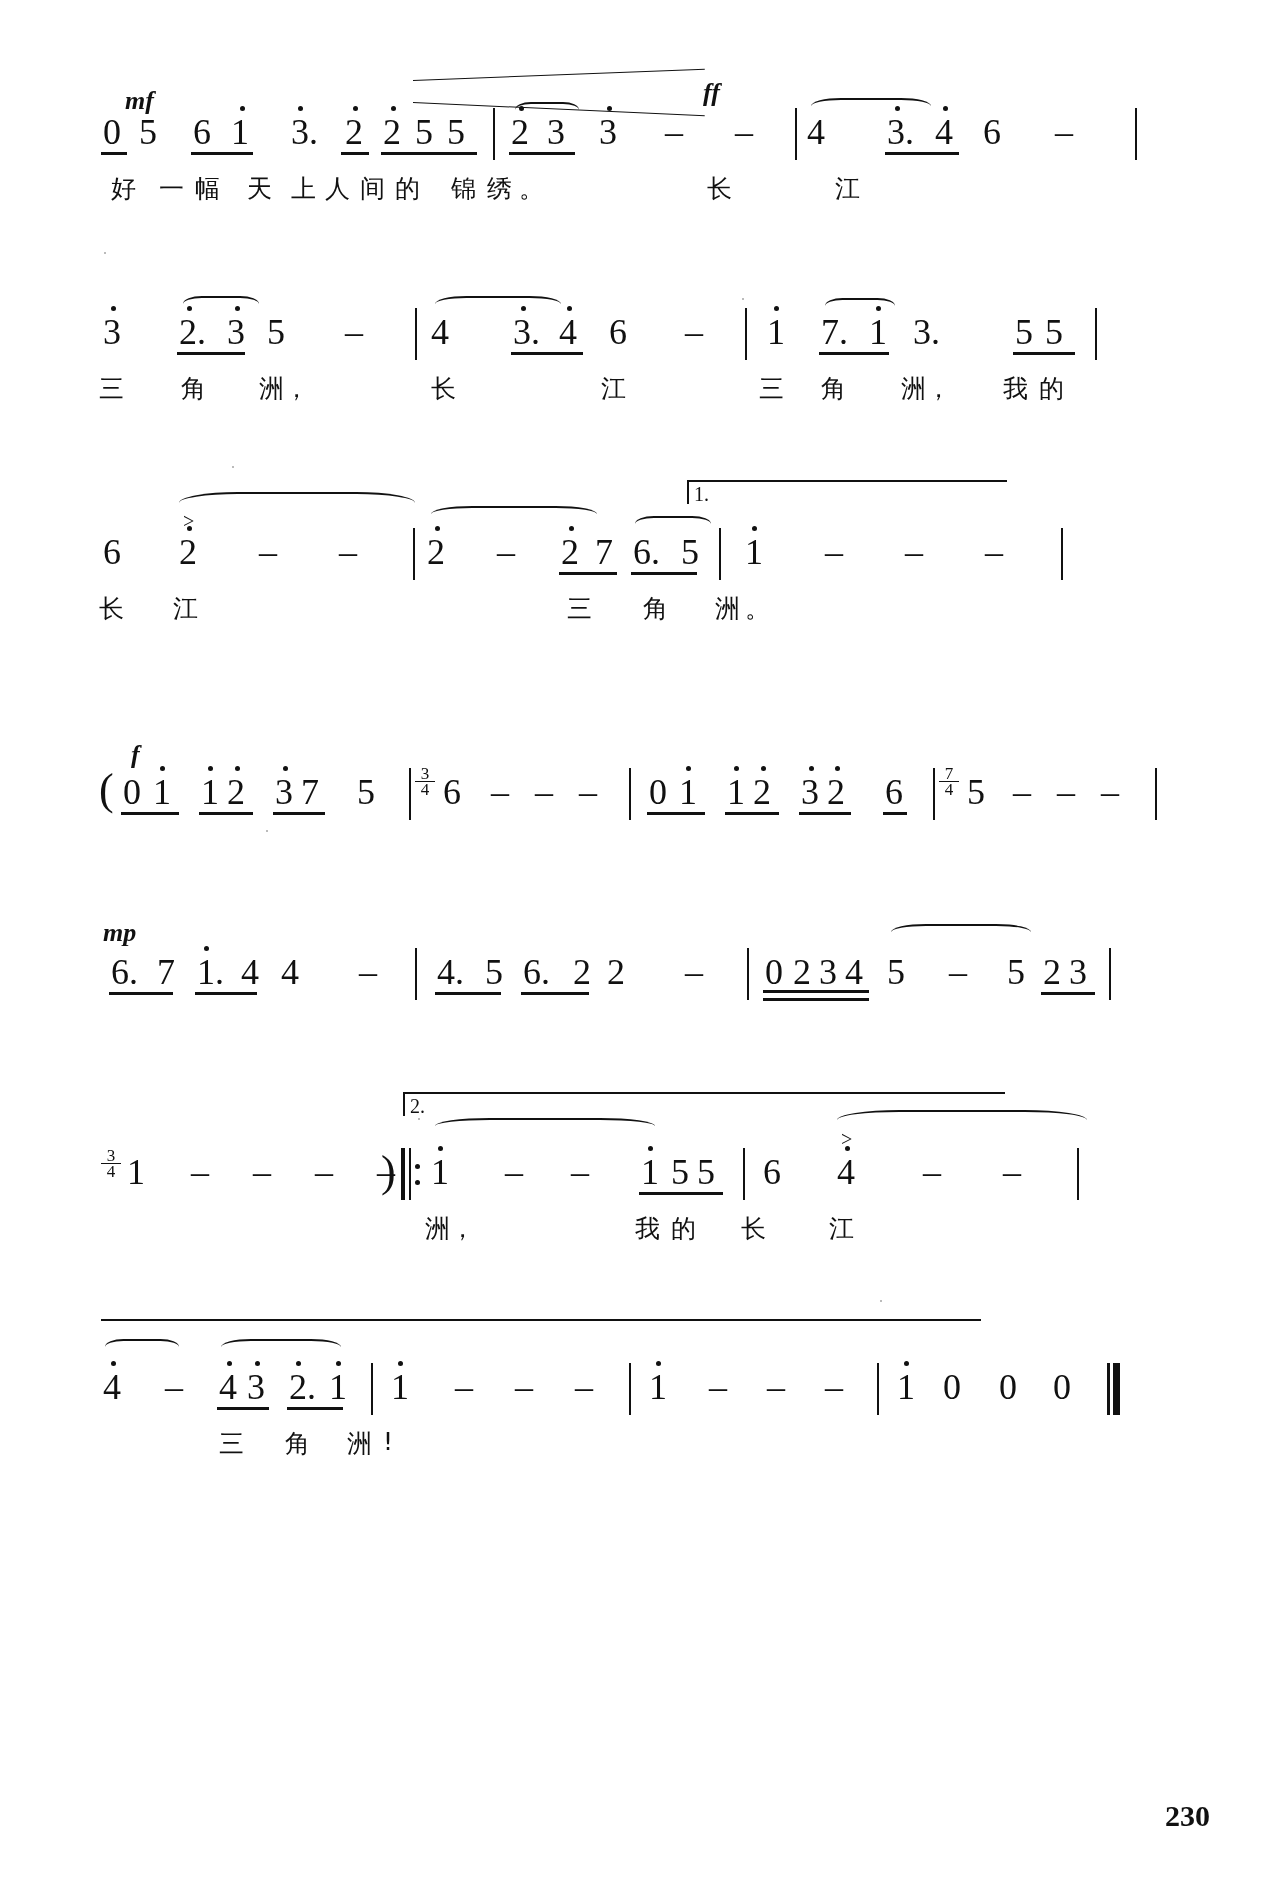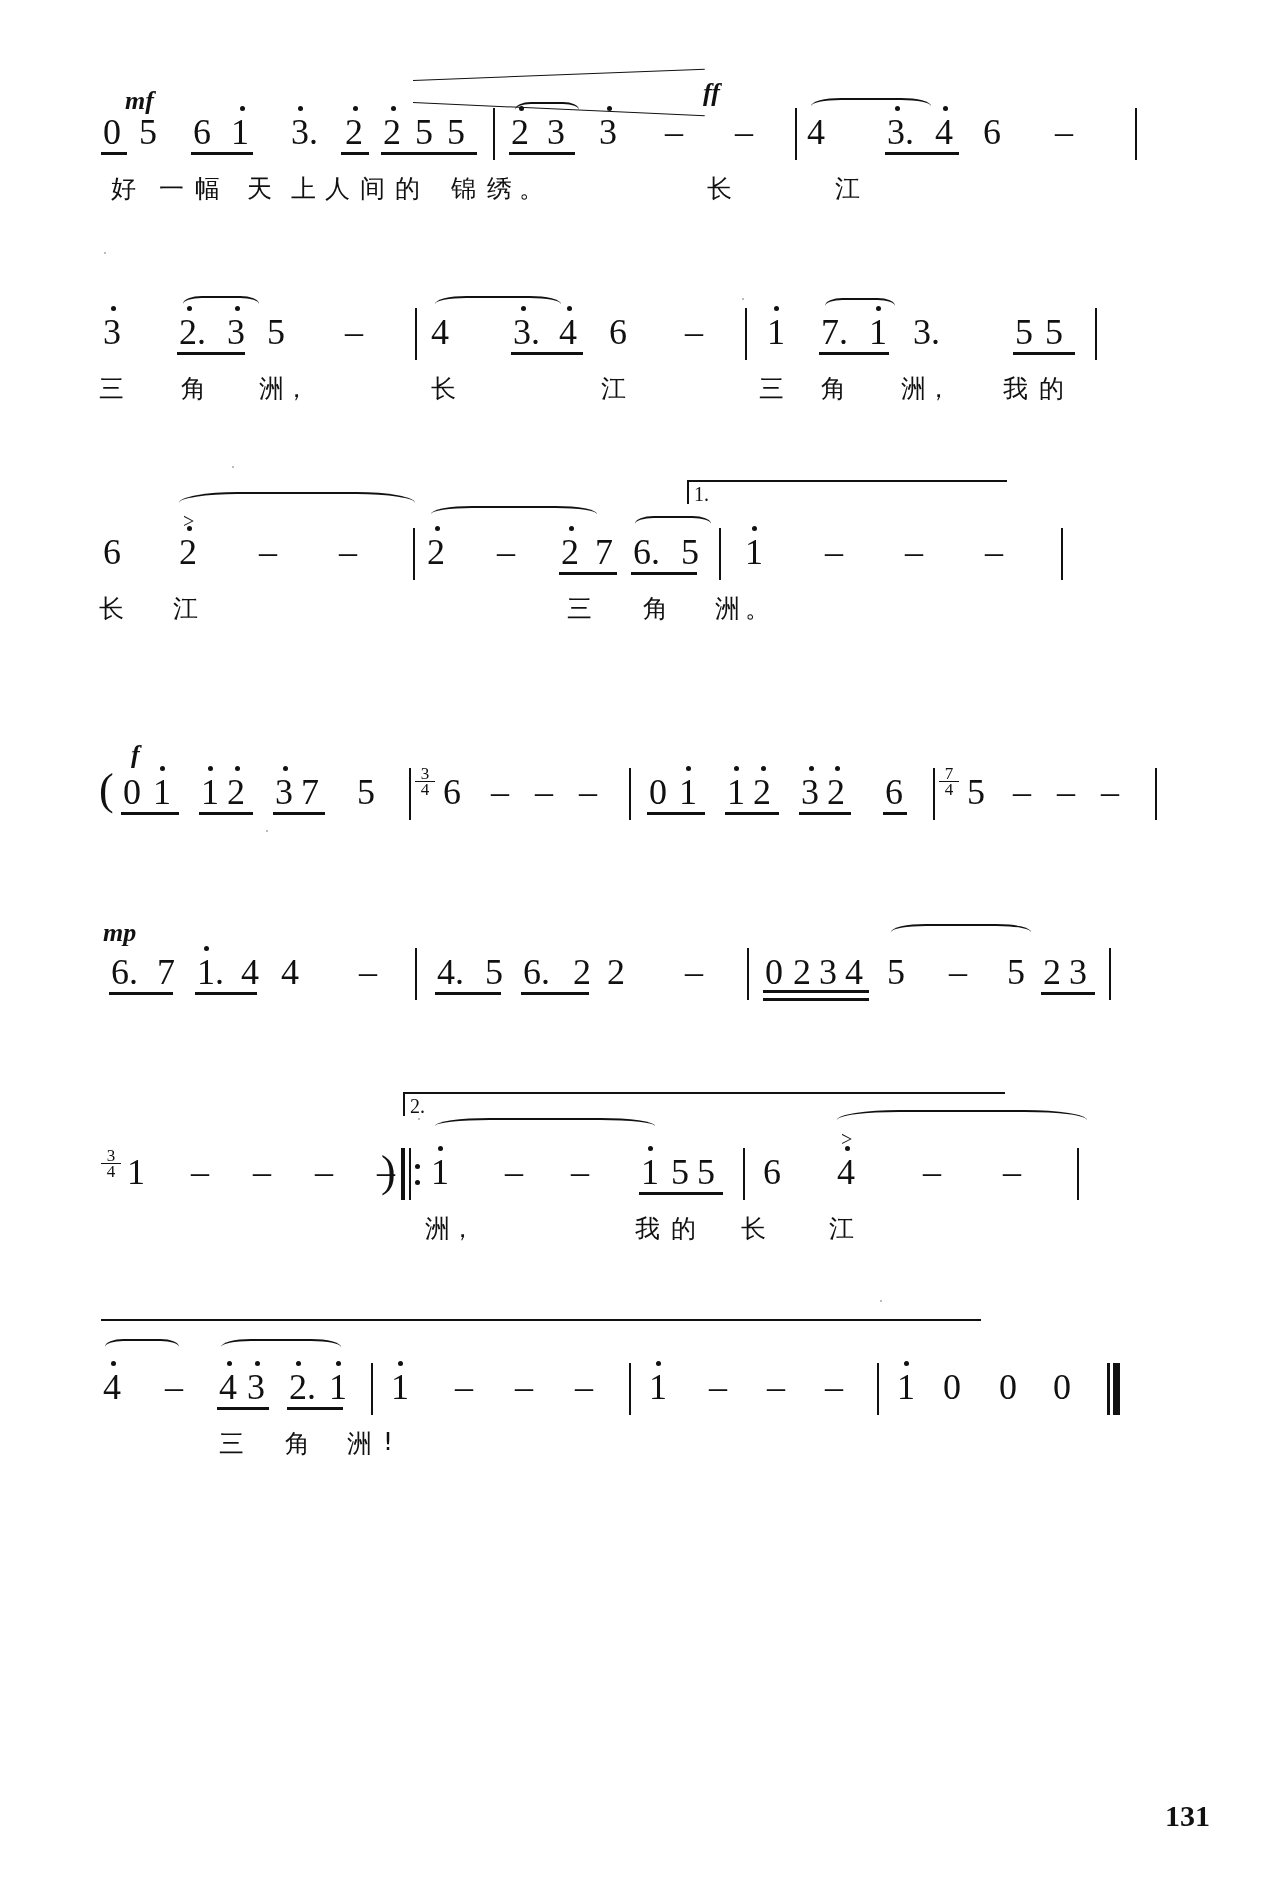--- a/index.html
+++ b/index.html
@@ -552,21 +552,21 @@
       <div class="bar final" style="left:1012px;"></div>
     </div>
     <div class="row-lyrics">
       <span class="lyr" style="left:124px;">三</span>
       <span class="lyr" style="left:190px;">角</span>
       <span class="lyr" style="left:252px;">洲</span>
       <span class="lyr" style="left:288px;">!</span>
     </div>
   </div>
 
-  <div class="pagenum">131</div>
+  <div class="pagenum">230</div>
 
   <div class="speck" style="left:104px;top:252px;"></div>
   <div class="speck" style="left:232px;top:466px;"></div>
   <div class="speck" style="left:266px;top:830px;"></div>
   <div class="speck" style="left:418px;top:1118px;"></div>
   <div class="speck" style="left:742px;top:298px;"></div>
   <div class="speck" style="left:880px;top:1300px;"></div>
 </div>
 
 </body></html>

